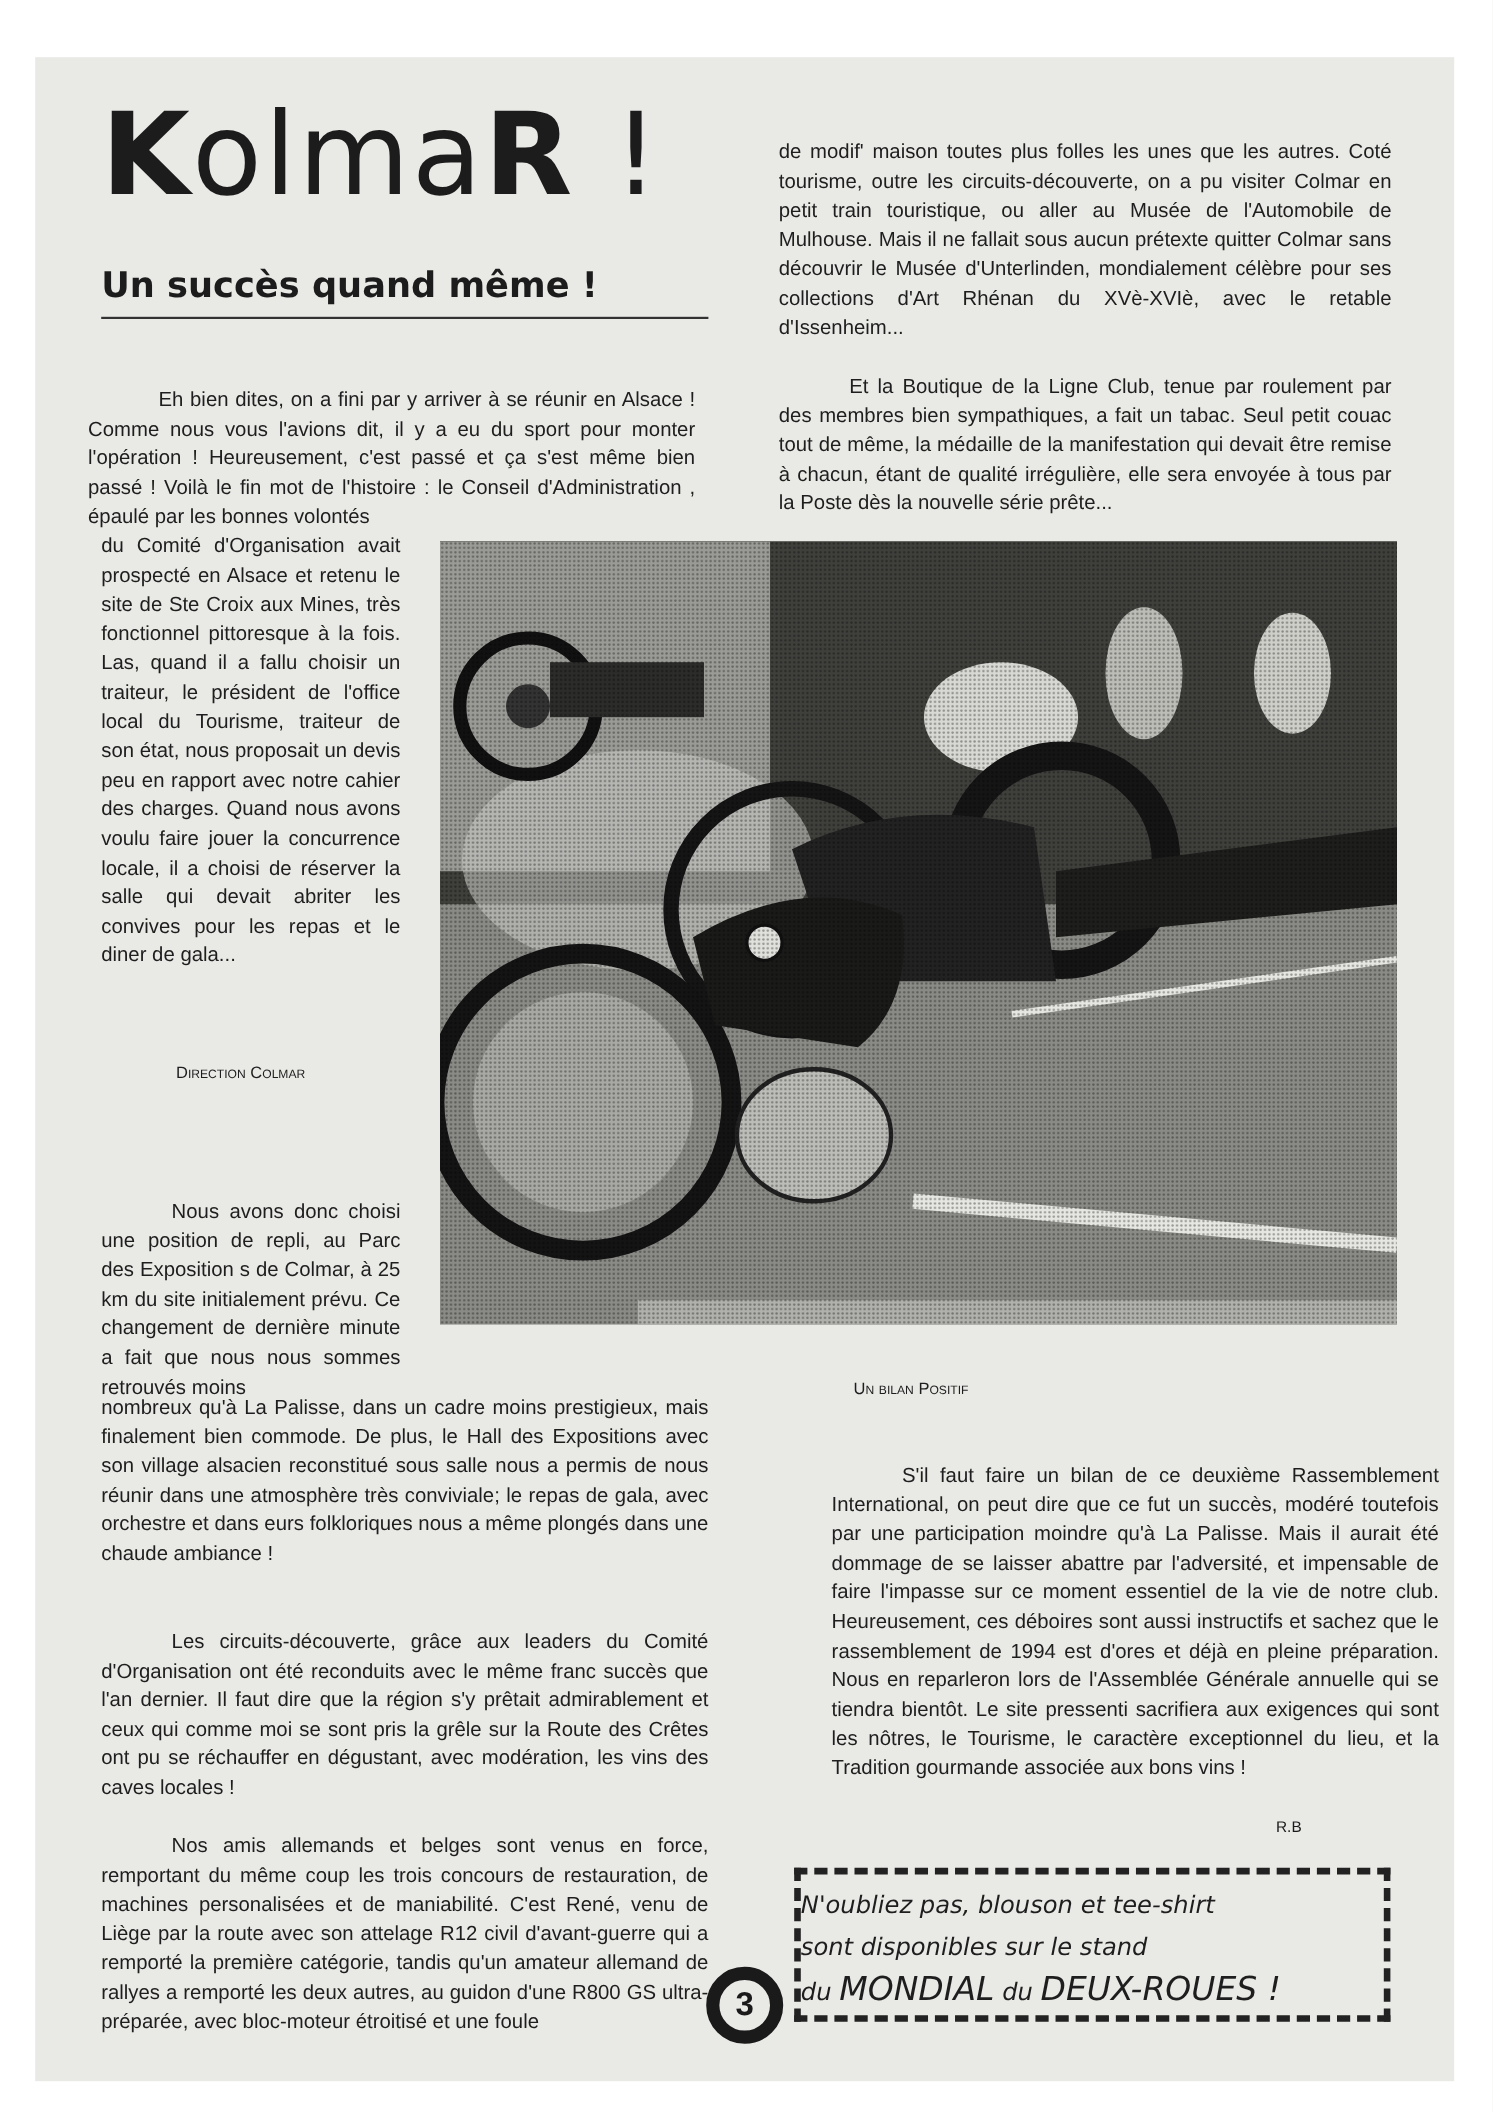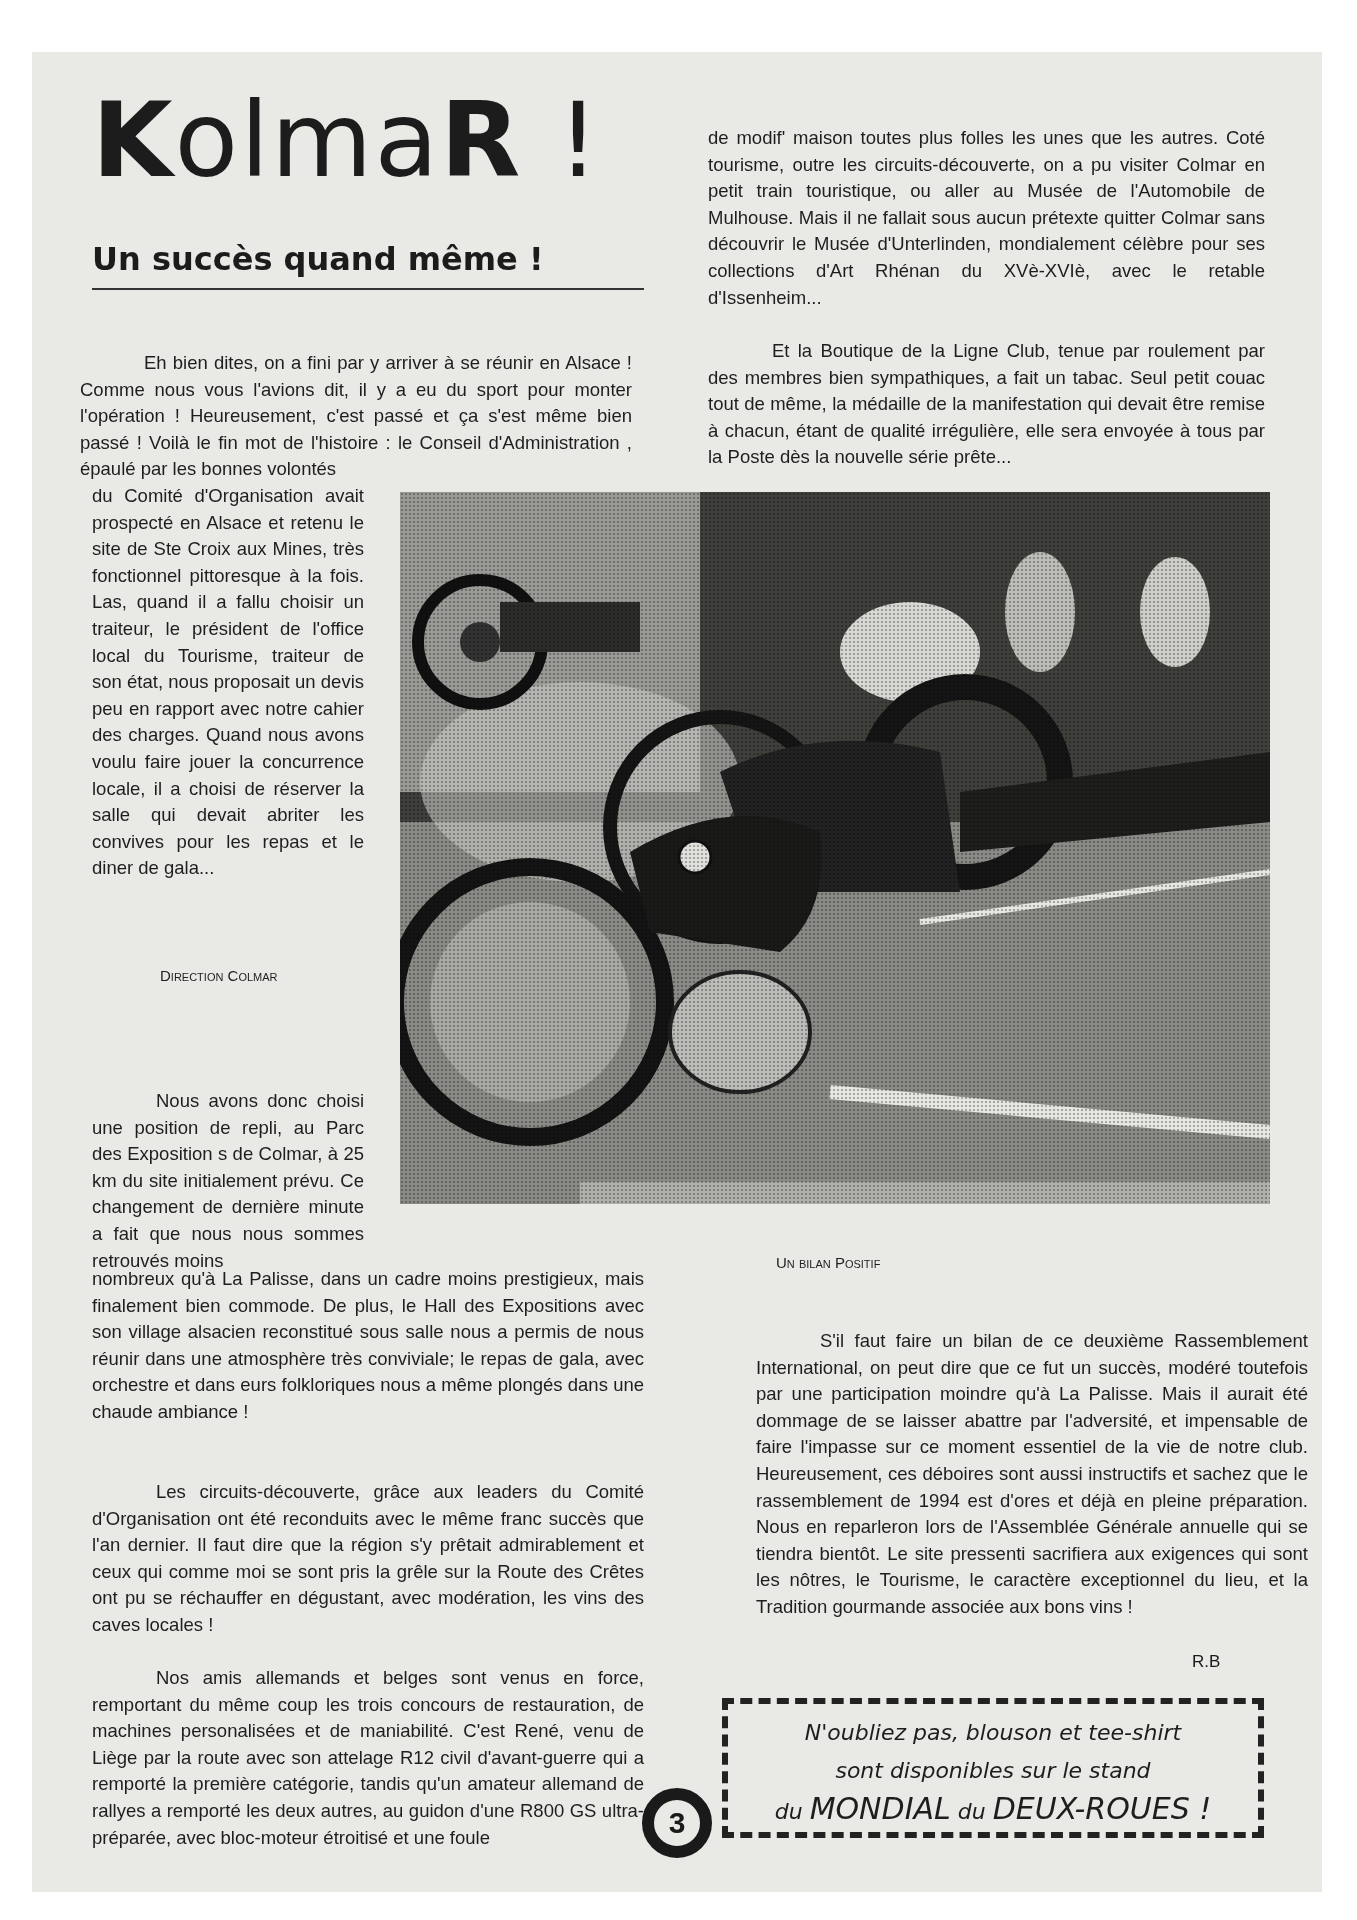--- a/index.html
+++ b/index.html
@@ -9,22 +9,22 @@
   .title b { font-weight:900; }
   .title .thin { font-weight:normal; }
   .subtitle { position:absolute; left:92px; top:240px; font-family:"DejaVu Sans", sans-serif; font-weight:bold; font-size:32px; color:#1c1c1c; }
   .rule { position:absolute; left:92px; top:288px; width:552px; border-top:2px solid #333; }
   .txt { position:absolute; font-size:18.5px; line-height:26.6px; text-align:justify; color:#1e1e1e;margin-top:32px; }
   .txt p { margin:0; }
   .indent { text-indent:64px; }
   .head { position:absolute; font-size:15px; font-weight:normal; font-variant:small-caps; color:#1e1e1e; }
   .photo { position:absolute; left:400px; top:492px; width:870px; height:712px; background:#6e6e6a; overflow:hidden; }
   .photo svg { width:100%; height:100%; display:block; }
-  .sig { position:absolute; left:1192px; top:1652px; font-size:17px; }
-  .notice { position:absolute; left:722px; top:1698px; width:542px; height:140px; border:6px dashed #222; box-sizing:border-box; text-align:center; font-family:"DejaVu Sans", sans-serif; font-style:italic; font-size:22px; line-height:38px; padding-top:10px; color:#1e1e1e; }
+  .sig { position:absolute; left:1160px; top:1652px; font-size:14px; }
+  .notice { position:absolute; left:722px; top:1698px; width:542px; height:140px; border:6px dashed #222; box-sizing:border-box; text-align:left; font-family:"DejaVu Sans", sans-serif; font-style:italic; font-size:22px; line-height:38px; padding-top:10px; color:#1e1e1e; }
   .notice .big { font-size:30px; }
   .pagenum { position:absolute; left:642px; top:1788px; width:70px; height:70px; border-radius:50%; border:12px solid #1a1a1a; box-sizing:border-box; background:#e9e9e6; display:flex; align-items:center; justify-content:center; font-size:30px; font-weight:bold; }
 </style>
 </head>
 <body>
 
 <div class="page"></div>
 
 <div class="title"><b>K</b><span class="thin">olma</span><b>R</b><span class="thin"> !</span></div>
 <div class="subtitle">Un succès quand même !</div>

